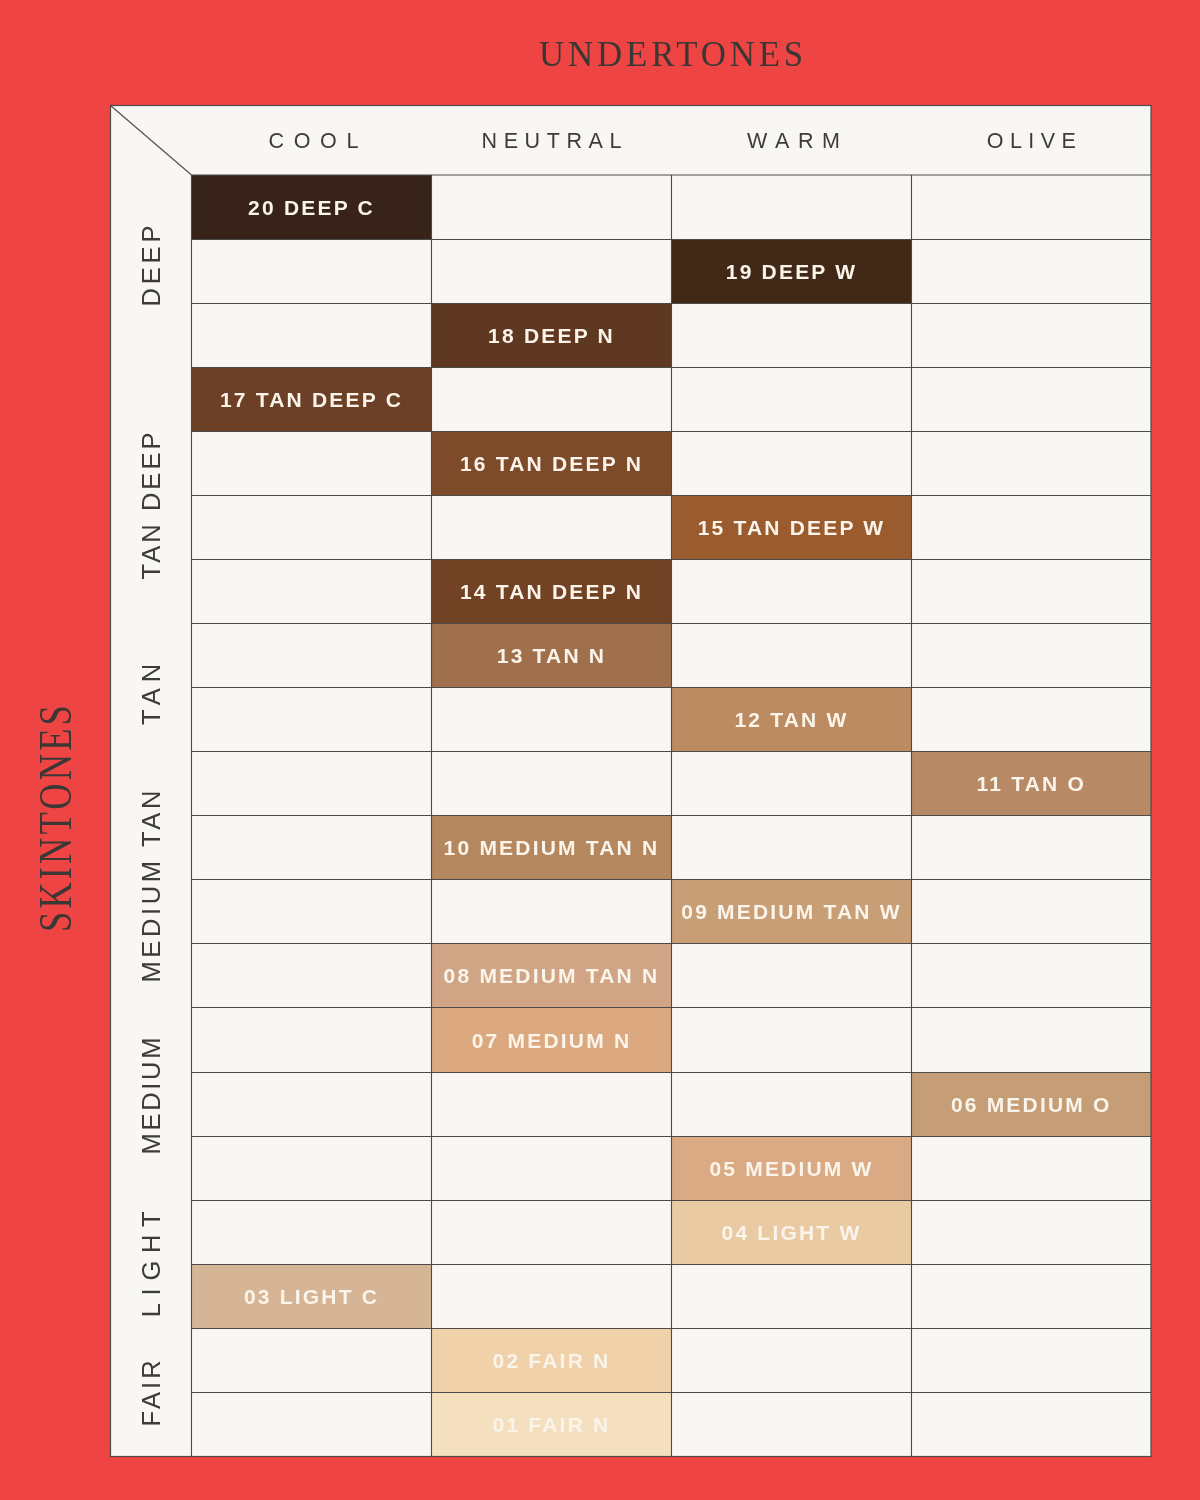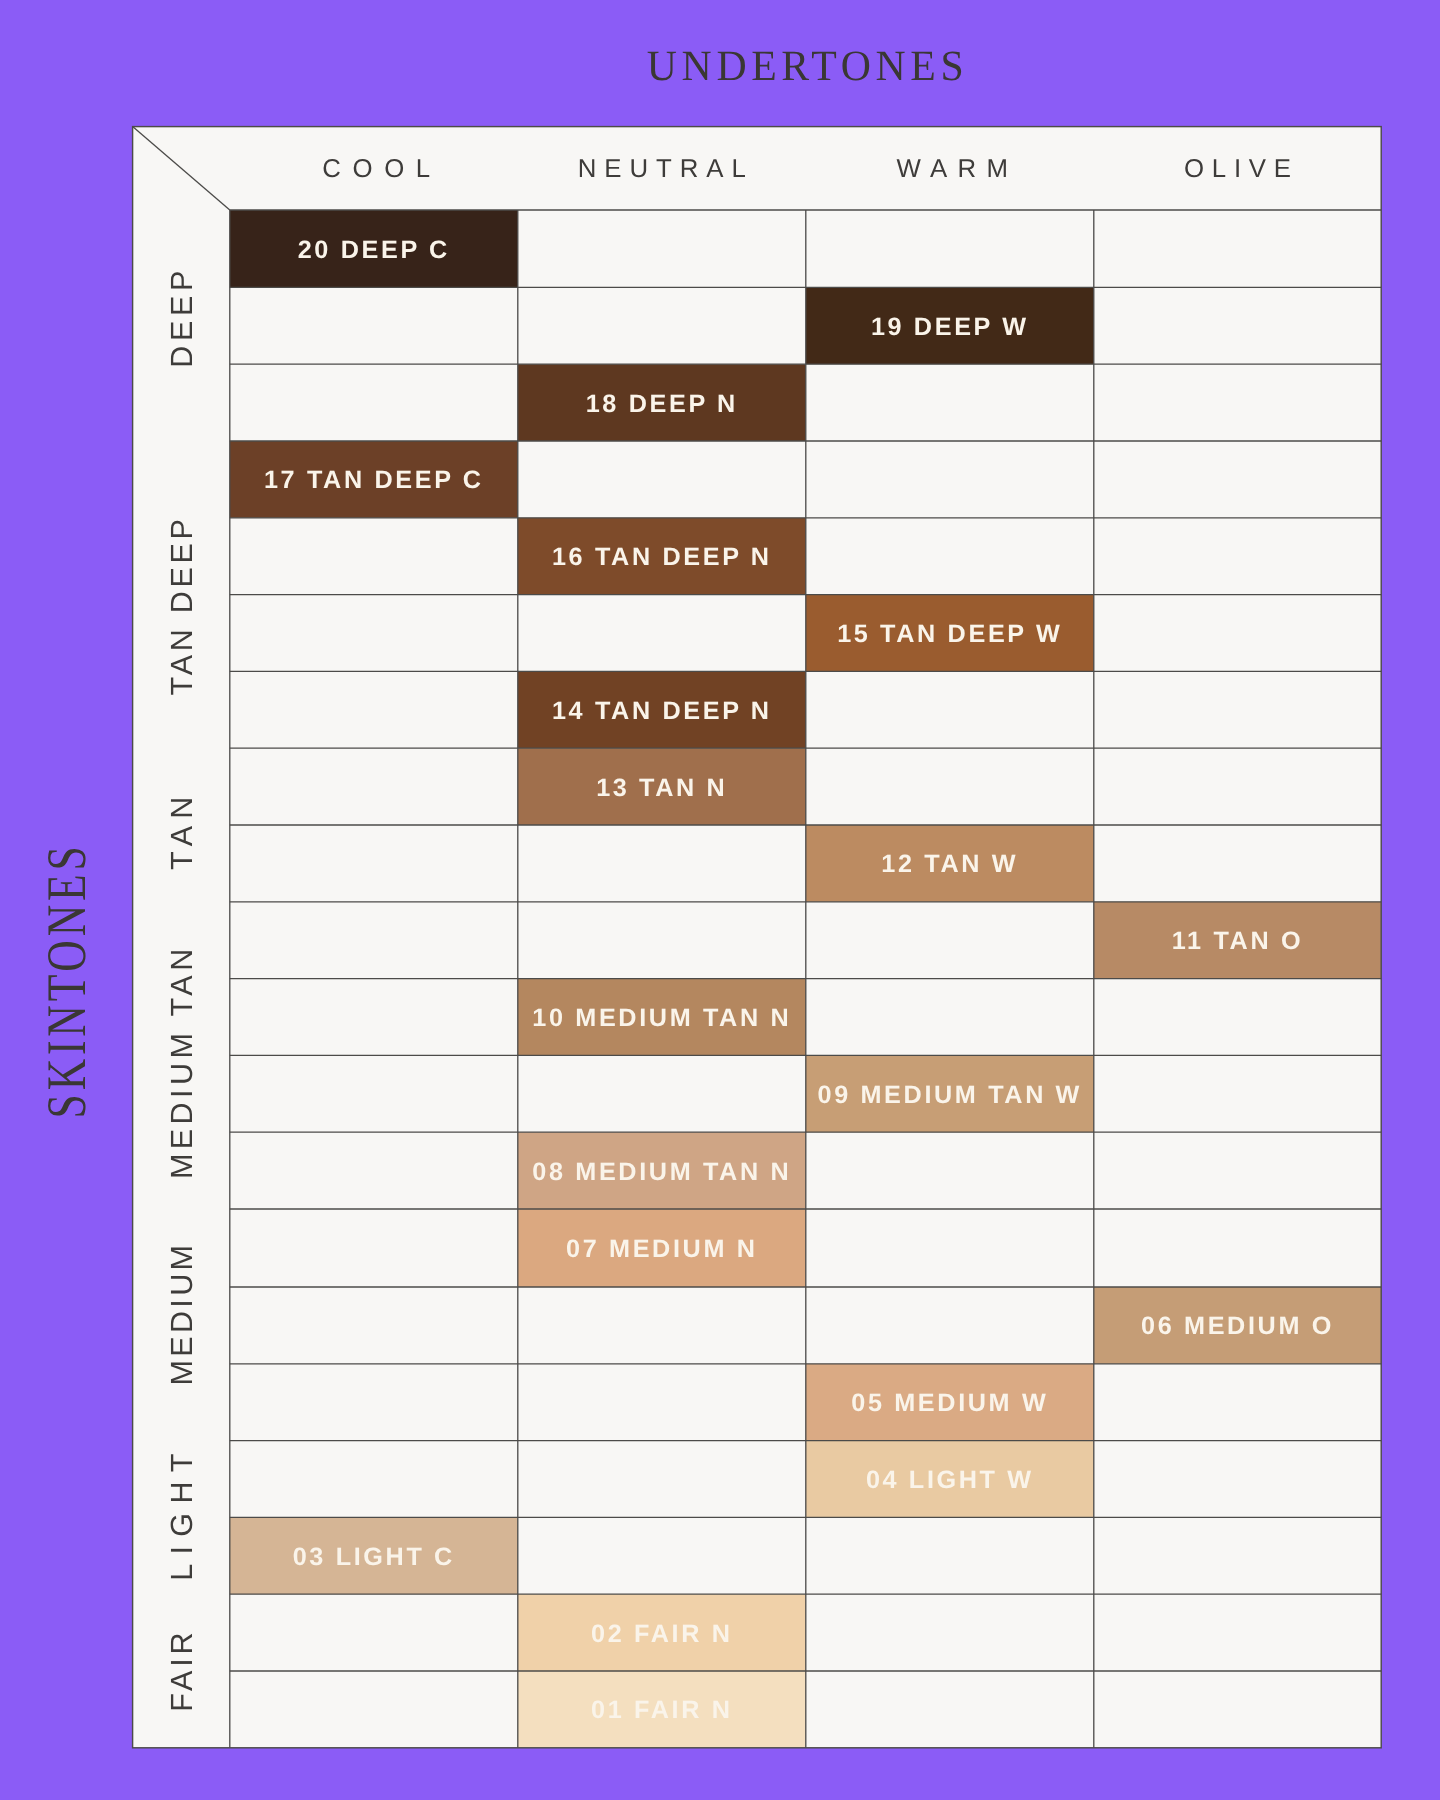--- a/index.html
+++ b/index.html
@@ -1,14 +1,14 @@
 <!DOCTYPE html>
 <html><head><meta charset="utf-8"><title>Shade chart</title><style>
 html,body{margin:0;padding:0;}
-.page{position:relative;width:1200px;height:1500px;background:#8b5cf6;overflow:hidden;}
+.page{position:relative;width:1200px;height:1500px;background:#ef4444;overflow:hidden;}
 </style></head><body>
 
 <div class="page">
 <svg width="1200" height="1500" viewBox="0 0 1200 1500">
 
 <rect x="110.5" y="105.5" width="1040.50" height="1351.00" fill="#f8f7f5"></rect>
 
 <text x="673" y="66.3" text-anchor="middle" font-family="Liberation Serif, serif" font-size="36" fill="#3a3734" letter-spacing="4" textLength="268" lengthAdjust="spacingAndGlyphs">UNDERTONES</text>
 
 <text transform="translate(70.5 817) rotate(-90)" text-anchor="middle" font-family="Liberation Serif, serif" font-size="46.5" fill="#3a3734" letter-spacing="4" textLength="230" lengthAdjust="spacingAndGlyphs">SKINTONES</text>

